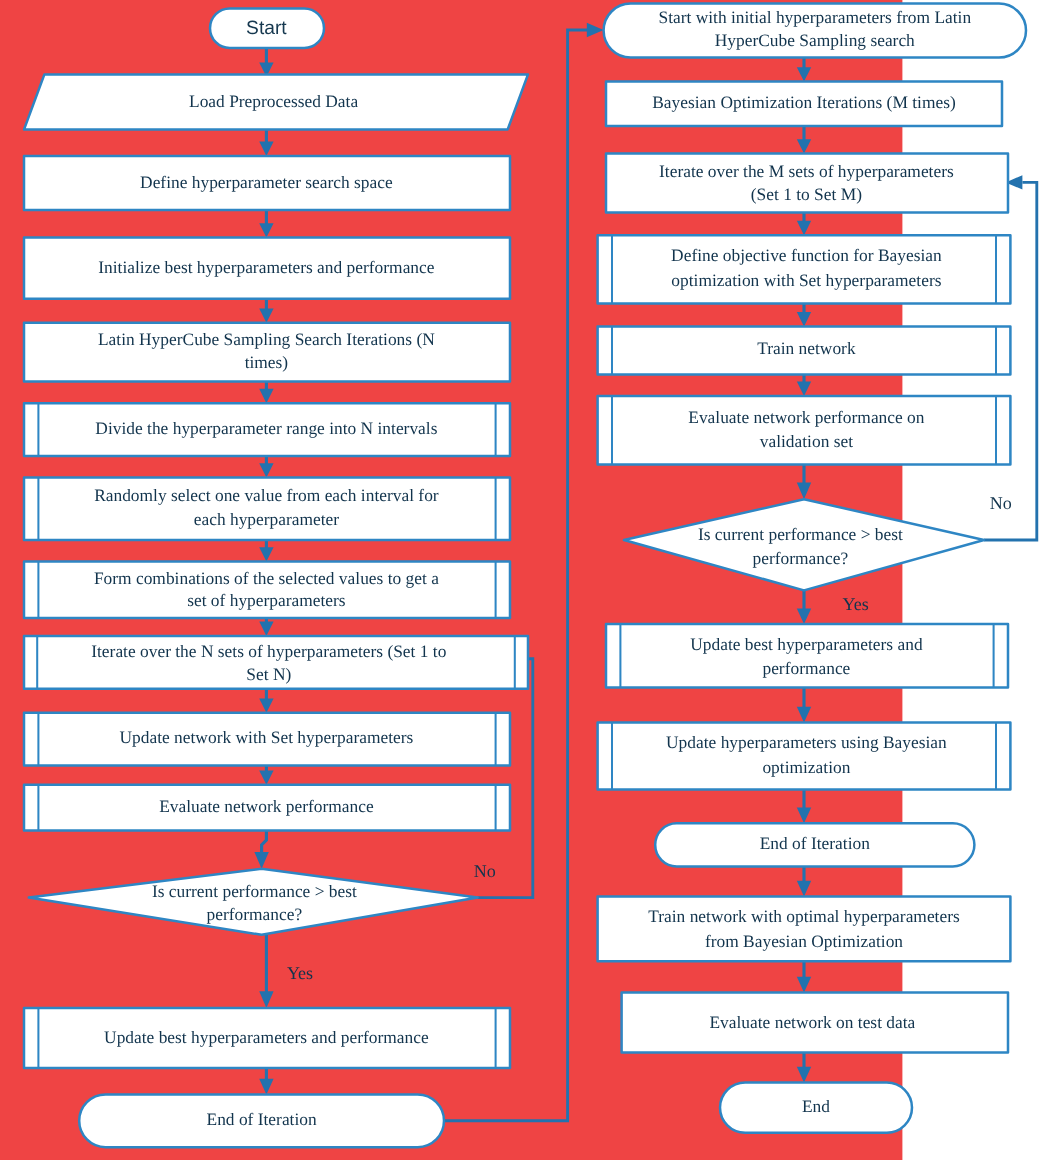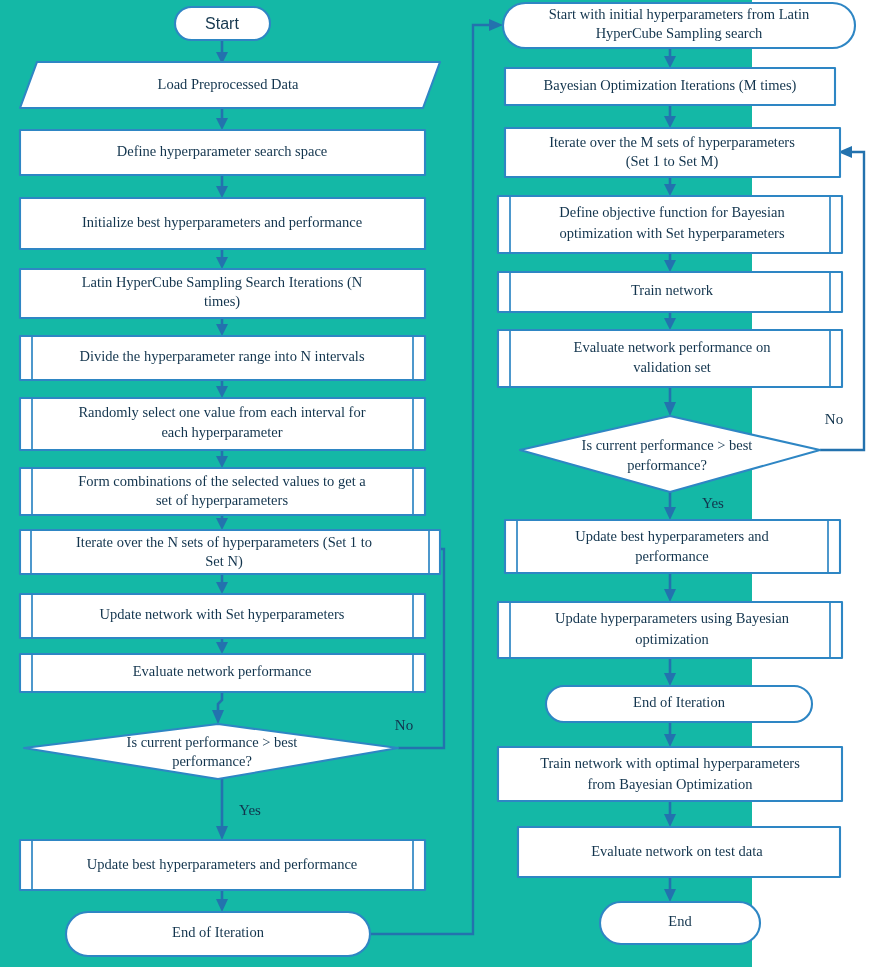--- a/index.html
+++ b/index.html
@@ -11,21 +11,21 @@
   body {
     width: 876px;
     height: 967px;
     font-family: "Liberation Serif", "DejaVu Serif", serif;
     overflow: hidden;
   }
   #flow-root {
     position: relative;
     width: 752px;
     height: 967px;
-    background: #14b8a6;
+    background: #ef4444;
   }
   svg#flow-svg {
     position: absolute;
     left: 0;
     top: 0;
     width: 876px;
     height: 967px;
     display: block;
   }
   .shape-fill { fill: #ffffff; }

